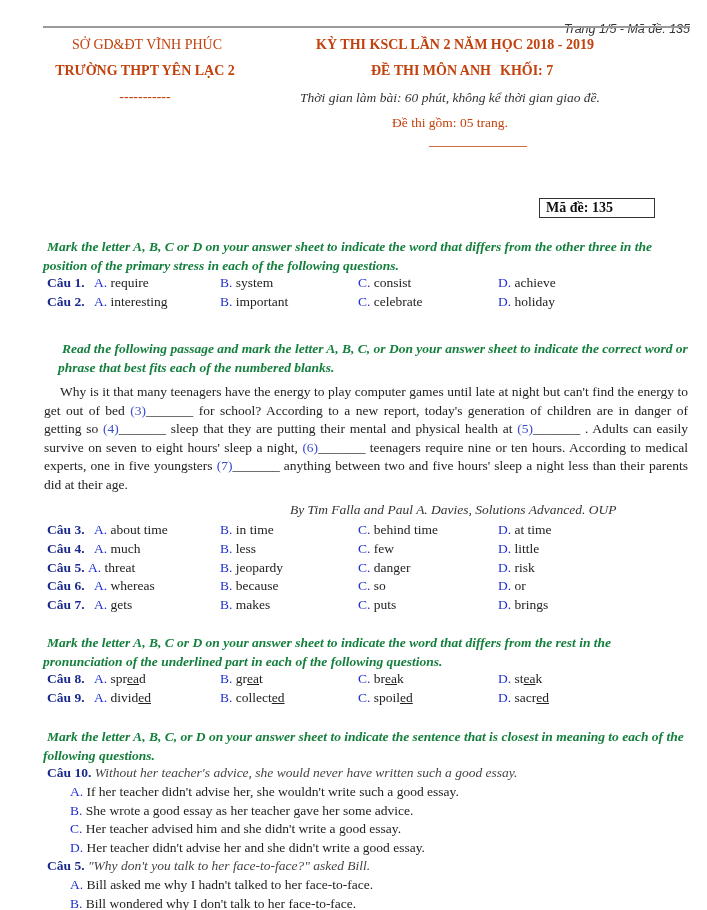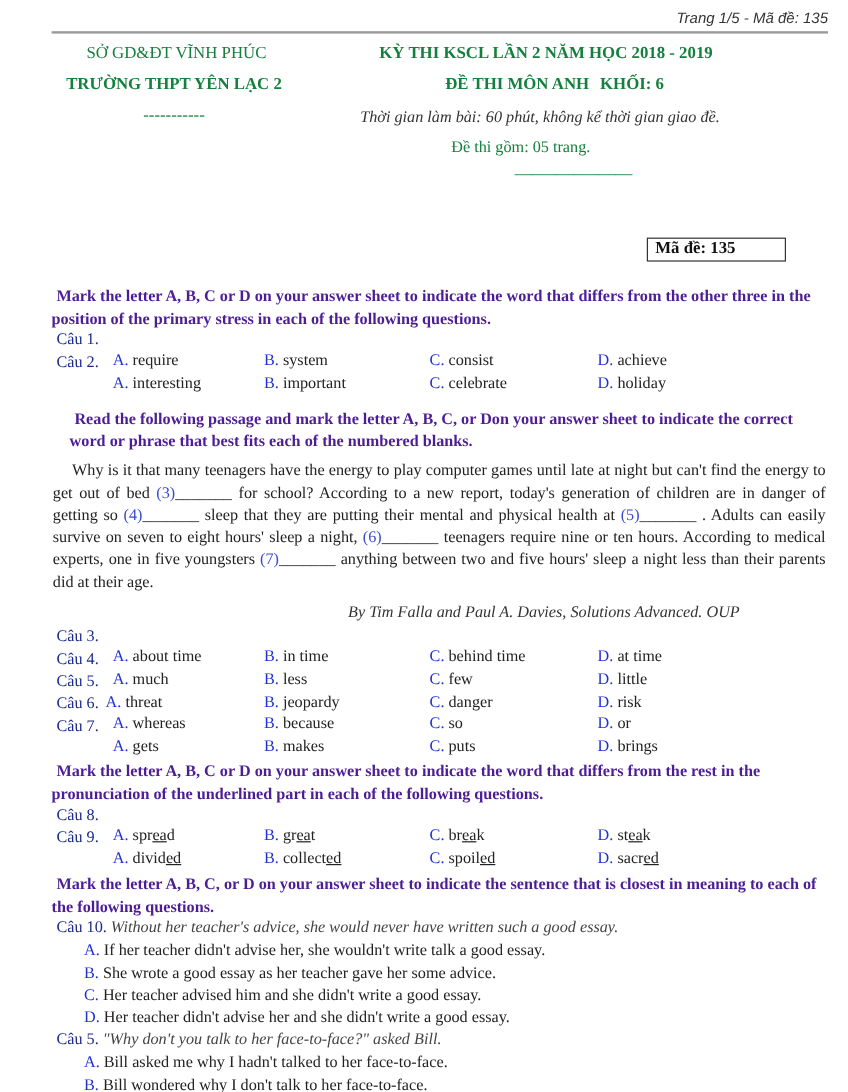--- a/index.html
+++ b/index.html
@@ -1,52 +1,52 @@
 <!DOCTYPE html>
 <html><head>
 <meta charset="utf-8">
 <style>
   html, body { margin:0; padding:0; background:#ffffff; }
   body { width:707px; height:910px; overflow:hidden; position:relative;
          font-family:"Liberation Serif", serif; color:#222; font-size:13.5px; }
   .abs { position:absolute; white-space:nowrap; }
-  .page-header { right:17px; top:8px; font-family:"Liberation Sans", sans-serif; font-style:italic; font-size:12.5px; color:#333; }
+  .page-header { right:17px; top:22px; font-family:"Liberation Sans", sans-serif; font-style:italic; font-size:12.5px; color:#333; }
   .header-rule { position:absolute; left:43px; right:17px; top:26px; height:0; border-top:2px solid #9a9a9a; }
-  .hdr { font-size:14px; color:#15803d; text-align:center; }
+  .hdr { font-size:14px; color:#c2410c; text-align:center; }
   .bold { font-weight:bold; }
   .ital { font-style:italic; }
   .code-box { left:539px; top:198px; width:108px; height:18px; border:1px solid #333; font-weight:bold; font-size:14px; padding-left:6px; line-height:18px; color:#111; }
-  .instr { font-weight:bold; font-size:13.5px; color:#4c1d95; line-height:19px; white-space:normal; }
-  .q-label { color:#1a2a8c; font-weight:normal; }
+  .instr { font-weight:bold; font-style:italic; font-size:13.5px; color:#15803d; line-height:19px; white-space:normal; }
+  .q-label { color:#1a2a8c; font-weight:bold; }
   .opt-letter { color:#1f2fd6; }
   .opt { color:#222; }
   .row { position:absolute; height:19px; line-height:19px; white-space:nowrap; }
-  .col { position:absolute; top:17px; }
+  .col { position:absolute; top:0; }
   .passage { position:absolute; left:44px; width:644px; text-align:justify; line-height:18.6px; font-size:13.5px; color:#222; }
   .passage p { margin:0; text-indent:16px; text-align:justify; }
   .blank-num { color:#3a4bd0; }
   .u { text-decoration:underline; }
   .qtext { font-style:italic; color:#444; }
   .sub { position:absolute; left:70px; height:19px; line-height:19px; white-space:nowrap; }
 </style>
 </head>
 <body>
 
 <div class="abs page-header">Trang 1/5 - Mã đề: 135</div>
 <div class="header-rule"></div>
 
 <div class="abs hdr" style="left:62px; top:37px; width:170px;">SỞ GD&amp;ĐT VĨNH PHÚC</div>
 <div class="abs hdr bold" style="left:50px; top:63px; width:190px;">TRƯỜNG THPT YÊN LẠC 2</div>
 <div class="abs hdr" style="left:95px; top:89px; width:100px;">-----------</div>
 
 <div class="abs hdr bold" style="left:305px; top:37px; width:300px;">KỲ THI KSCL LẦN 2 NĂM HỌC 2018 - 2019</div>
 <div class="abs hdr bold" style="left:335px; top:63px;margin-left:36px;">ĐỀ THI MÔN ANH</div>
-<div class="abs hdr bold" style="left:500px; top:63px;">KHỐI: 6</div>
+<div class="abs hdr bold" style="left:500px; top:63px;">KHỐI: 7</div>
 <div class="abs hdr ital" style="left:285px; top:90px; width:330px; font-size:13.5px; color:#333;">Thời gian làm bài: 60 phút, không kể thời gian  giao đề.</div>
-<div class="abs hdr" style="left:364px; top:115px; width:140px; font-size:13.5px;">Đề thi gồm: 05 trang.</div>
+<div class="abs hdr" style="left:380px; top:115px; width:140px; font-size:13.5px;">Đề thi gồm: 05 trang.</div>
 <div class="abs hdr" style="left:418px; top:133px; width:120px;">______________</div>
 
 <div class="abs code-box">Mã đề: 135</div>
 
 <div class="abs instr" style="left:43px; top:237px; width:650px; text-indent:4px;">Mark the letter A, B, C or D on your answer sheet to indicate the word that differs from the other three in the position of the primary stress in each of the following questions.</div>
 <div id="s1-questions">
     <div class="row" style="left: 47px; top: 273px;"><span class="q-label">Câu 1.</span><span class="col" style="left: 47px;"><span class="opt-letter">A.</span> <span class="opt">require</span></span><span class="col" style="left: 173px;"><span class="opt-letter">B.</span> <span class="opt">system</span></span><span class="col" style="left: 311px;"><span class="opt-letter">C.</span> <span class="opt">consist</span></span><span class="col" style="left: 451px;"><span class="opt-letter">D.</span> <span class="opt">achieve</span></span></div>
     <div class="row" style="left: 47px; top: 292px;"><span class="q-label">Câu 2.</span><span class="col" style="left: 47px;"><span class="opt-letter">A.</span> <span class="opt">interesting</span></span><span class="col" style="left: 173px;"><span class="opt-letter">B.</span> <span class="opt">important</span></span><span class="col" style="left: 311px;"><span class="opt-letter">C.</span> <span class="opt">celebrate</span></span><span class="col" style="left: 451px;"><span class="opt-letter">D.</span> <span class="opt">holiday</span></span></div>
   </div>
 
@@ -67,20 +67,20 @@
 
 <div class="abs instr" style="left:43px; top:633px; width:650px; text-indent:4px;">Mark the letter A, B, C or D on your answer sheet to indicate the word that differs from the rest in the pronunciation of the underlined part in each of the following questions.</div>
 <div id="s3-questions">
     <div class="row" style="left: 47px; top: 669px;"><span class="q-label">Câu 8.</span><span class="col" style="left: 47px;"><span class="opt-letter">A.</span> <span class="opt">spr</span><span class="opt u">ea</span><span class="opt">d</span></span><span class="col" style="left: 173px;"><span class="opt-letter">B.</span> <span class="opt">gr</span><span class="opt u">ea</span><span class="opt">t</span></span><span class="col" style="left: 311px;"><span class="opt-letter">C.</span> <span class="opt">br</span><span class="opt u">ea</span><span class="opt">k</span></span><span class="col" style="left: 451px;"><span class="opt-letter">D.</span> <span class="opt">st</span><span class="opt u">ea</span><span class="opt">k</span></span></div>
     <div class="row" style="left: 47px; top: 688px;"><span class="q-label">Câu 9.</span><span class="col" style="left: 47px;"><span class="opt-letter">A.</span> <span class="opt">divid</span><span class="opt u">ed</span><span class="opt"></span></span><span class="col" style="left: 173px;"><span class="opt-letter">B.</span> <span class="opt">collect</span><span class="opt u">ed</span><span class="opt"></span></span><span class="col" style="left: 311px;"><span class="opt-letter">C.</span> <span class="opt">spoil</span><span class="opt u">ed</span><span class="opt"></span></span><span class="col" style="left: 451px;"><span class="opt-letter">D.</span> <span class="opt">sacr</span><span class="opt u">ed</span><span class="opt"></span></span></div>
   </div>
 
 <div class="abs instr" style="left:43px; top:727px; width:650px; text-indent:4px;">Mark the letter A, B, C, or D on your answer sheet to indicate the sentence that is closest in meaning to each of the following questions.</div>
 <div id="s4-questions">
     <div class="row" style="left: 47px; top: 763px;"><span class="q-label">Câu 10.</span> <span class="qtext">Without her teacher's advice, she would never have written such a good essay.</span></div>
-    <div class="sub" style="top: 782px;"><span class="opt-letter">A.</span> <span class="opt">If her teacher didn't advise her, she wouldn't write talk a good essay.</span></div>
+    <div class="sub" style="top: 782px;"><span class="opt-letter">A.</span> <span class="opt">If her teacher didn't advise her, she wouldn't write such a good essay.</span></div>
     <div class="sub" style="top: 800.6px;"><span class="opt-letter">B.</span> <span class="opt">She wrote a good essay as her teacher gave her some advice.</span></div>
     <div class="sub" style="top: 819.2px;"><span class="opt-letter">C.</span> <span class="opt">Her teacher advised him and she didn't write a good essay.</span></div>
     <div class="sub" style="top: 837.8px;"><span class="opt-letter">D.</span> <span class="opt">Her teacher didn't advise her and she didn't write a good essay.</span></div>
     <div class="row" style="left: 47px; top: 856.4px;"><span class="q-label">Câu 5.</span> <span class="qtext">"Why don't you talk to her face-to-face?" asked Bill.</span></div>
     <div class="sub" style="top: 875.4px;"><span class="opt-letter">A.</span> <span class="opt">Bill asked me why I hadn't talked to her face-to-face.</span></div>
     <div class="sub" style="top: 894px;"><span class="opt-letter">B.</span> <span class="opt">Bill wondered why I don't talk to her face-to-face.</span></div>
   </div>
 
 </body></html>

